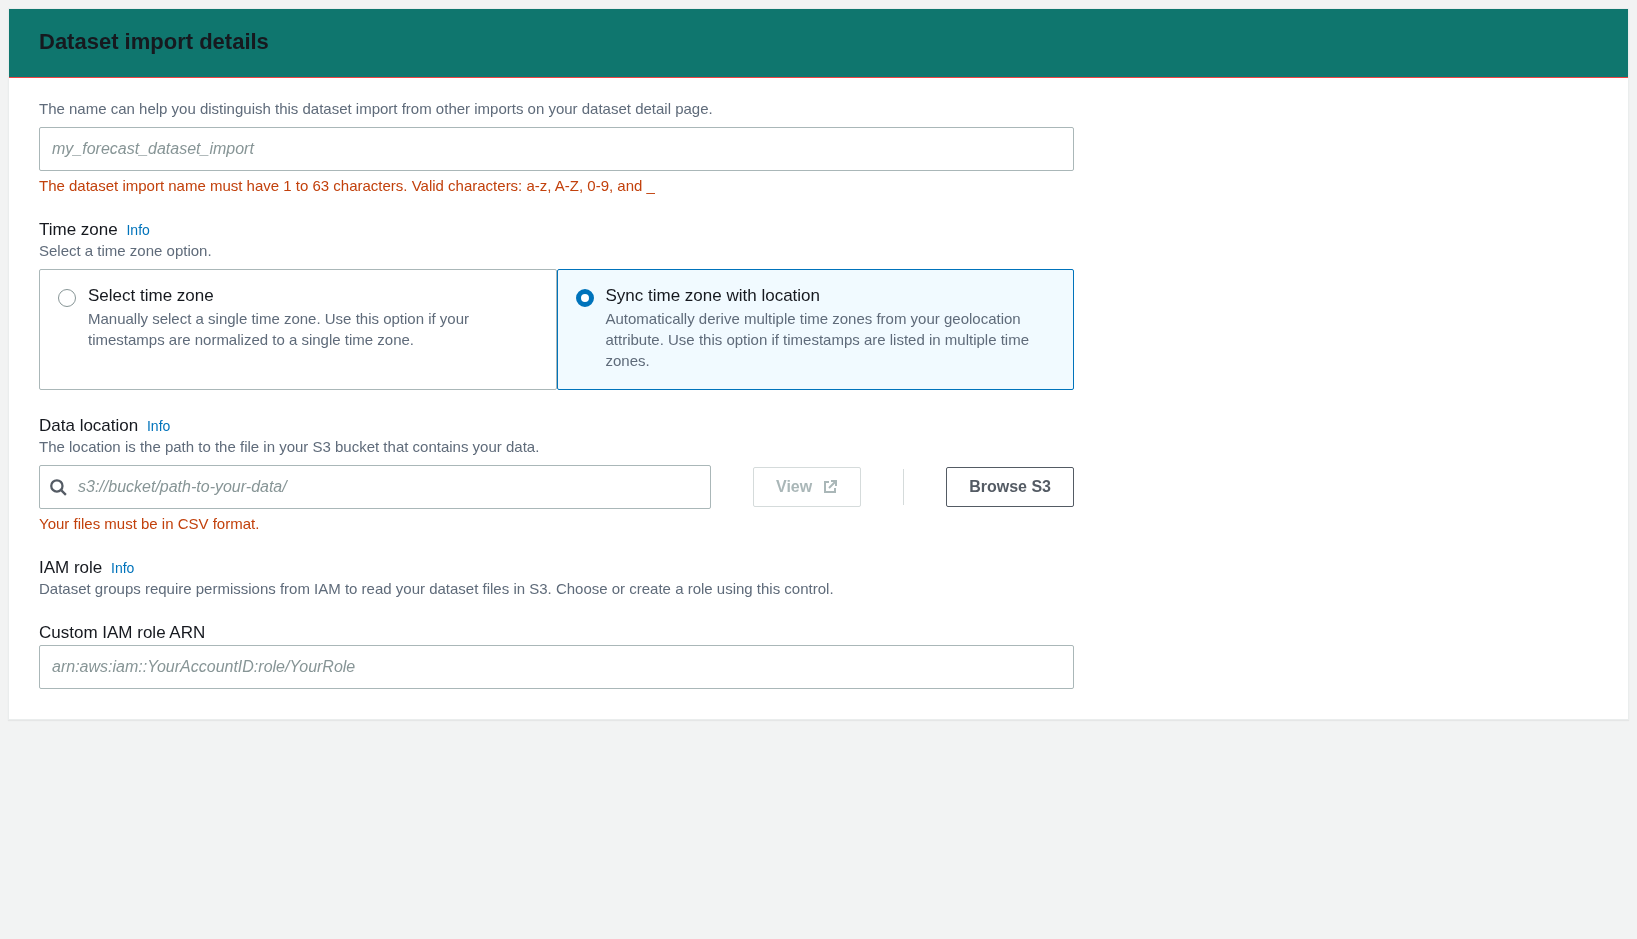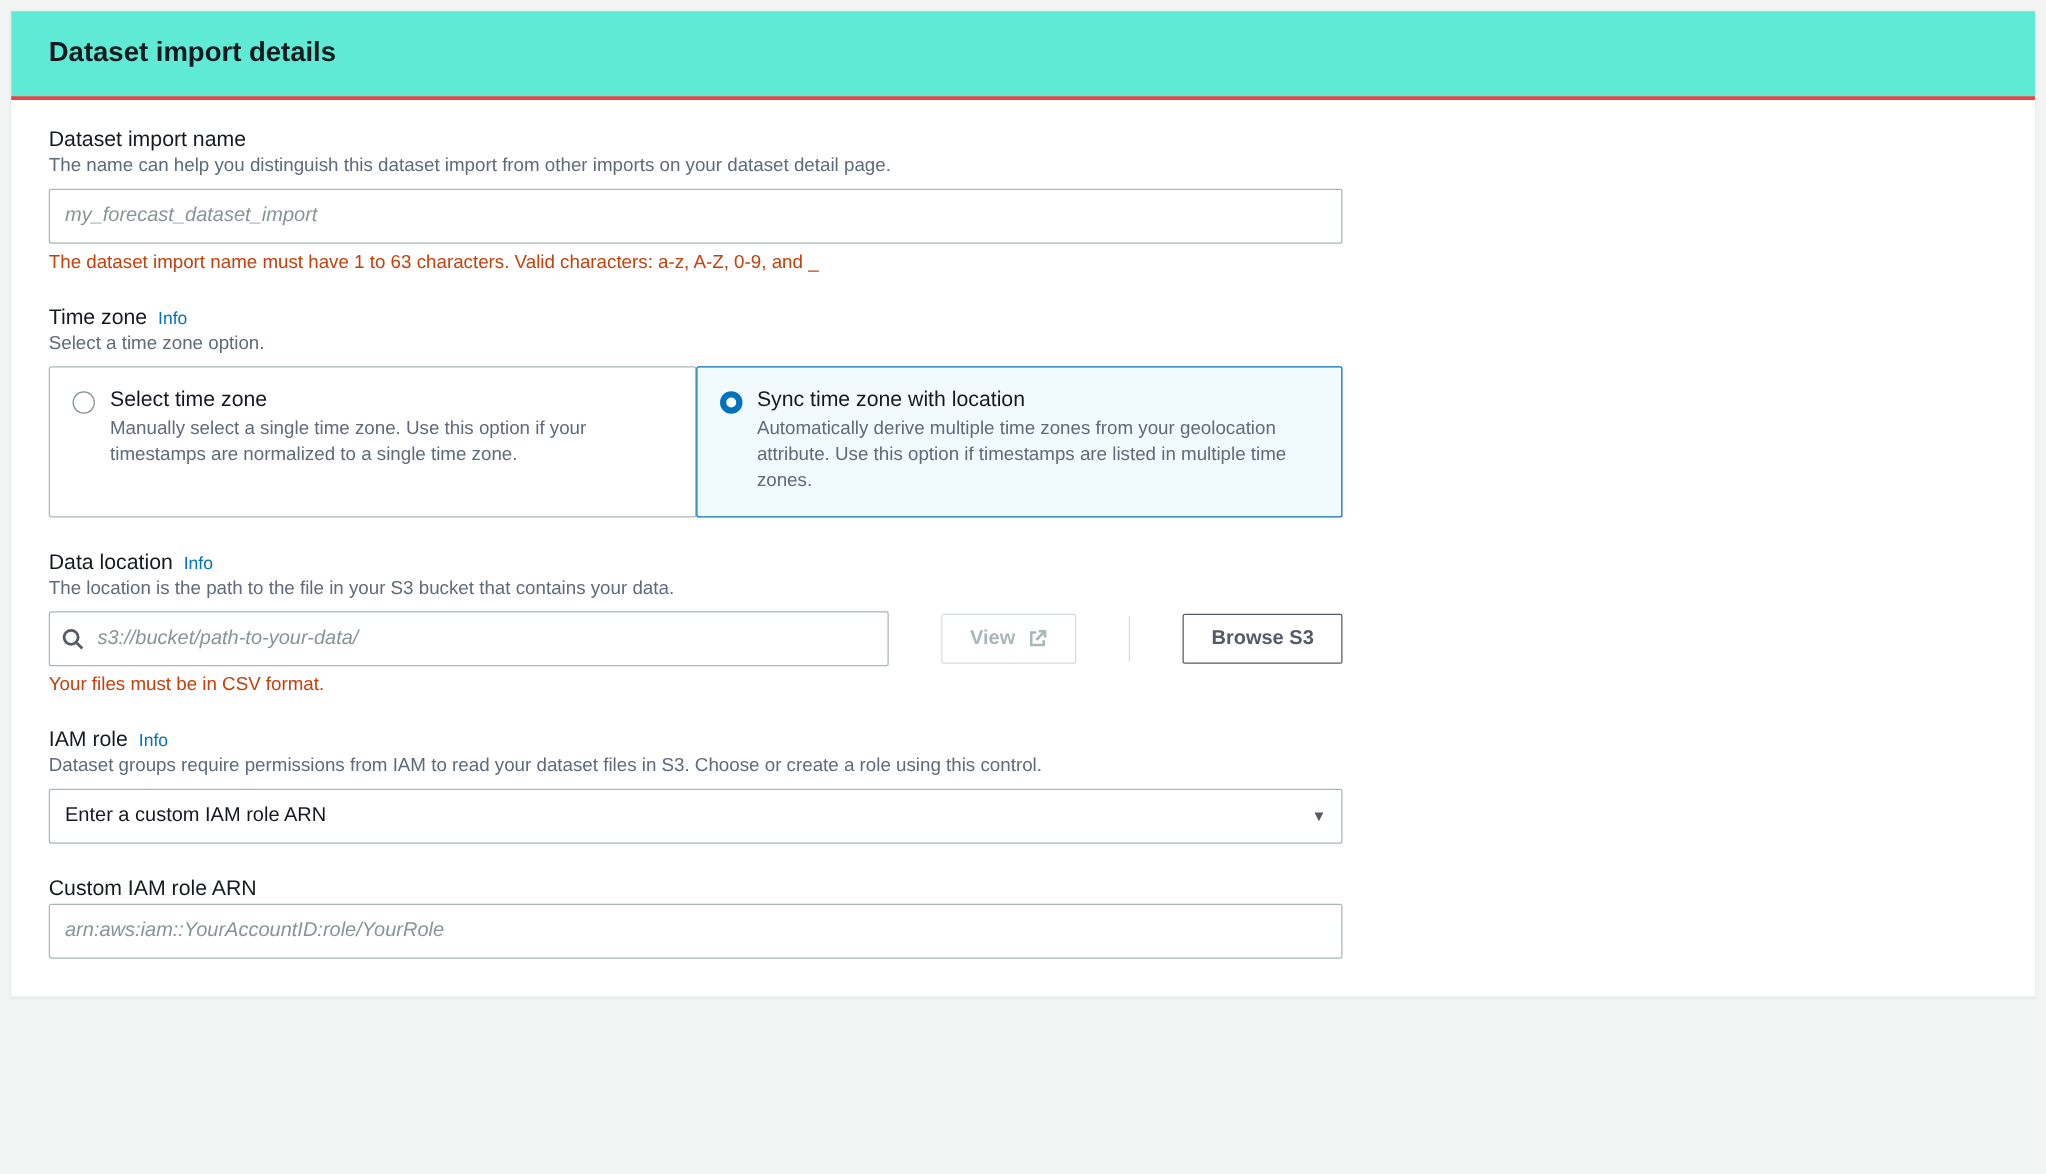--- a/index.html
+++ b/index.html
@@ -9,22 +9,22 @@
     color: #16191f;
     padding: 8px;
     font-size: 15px;
   }
   .panel {
     background: #fff;
     border: 1px solid #eaeded;
     box-shadow: 0 1px 1px rgba(0,0,0,0.05);
   }
   .panel-header {
-    background: #5eead4;
-    border-bottom: 3px solid #ef4444;
+    background: #0f766e;
+    border-bottom: 1px solid #ef4444;
     padding: 20px 30px 22px 30px;
   }
   .panel-header h2 {
     font-size: 22px;
     font-weight: 700;
     color: #16191f;
   }
   .panel-body {
     padding: 22px 30px 30px 30px;
   }
@@ -169,21 +169,20 @@
 </head>
 <body>
 
 <div class="panel">
   <div class="panel-header">
     <h2>Dataset import details</h2>
   </div>
   <div class="panel-body">
 
     <div class="field">
-      <div class="field-label">Dataset import name</div>
       <div class="field-desc">The name can help you distinguish this dataset import from other imports on your dataset detail page.</div>
       <input type="text" class="text-input" placeholder="my_forecast_dataset_import" style="">
       <div class="field-hint">The dataset import name must have 1 to 63 characters. Valid characters: a-z, A-Z, 0-9, and _</div>
     </div>
 
     <div class="field">
       <div class="field-label">
         <span>Time zone</span>
         <a href="#" class="info-link">Info</a>
       </div>
@@ -239,24 +238,20 @@
       </div>
       <div class="field-hint">Your files must be in CSV format.</div>
     </div>
 
     <div class="field">
       <div class="field-label">
         <span>IAM role</span>
         <a href="#" class="info-link">Info</a>
       </div>
       <div class="field-desc">Dataset groups require permissions from IAM to read your dataset files in S3. Choose or create a role using this control.</div>
-      <div class="select-box">
-        <span>Enter a custom IAM role ARN</span>
-        <span class="caret">▼</span>
-      </div>
     </div>
 
     <div class="field">
       <div class="field-label" style="">Custom IAM role ARN</div>
       <input type="text" class="text-input" placeholder="arn:aws:iam::YourAccountID:role/YourRole" style="">
     </div>
 
   </div>
 </div>
 

